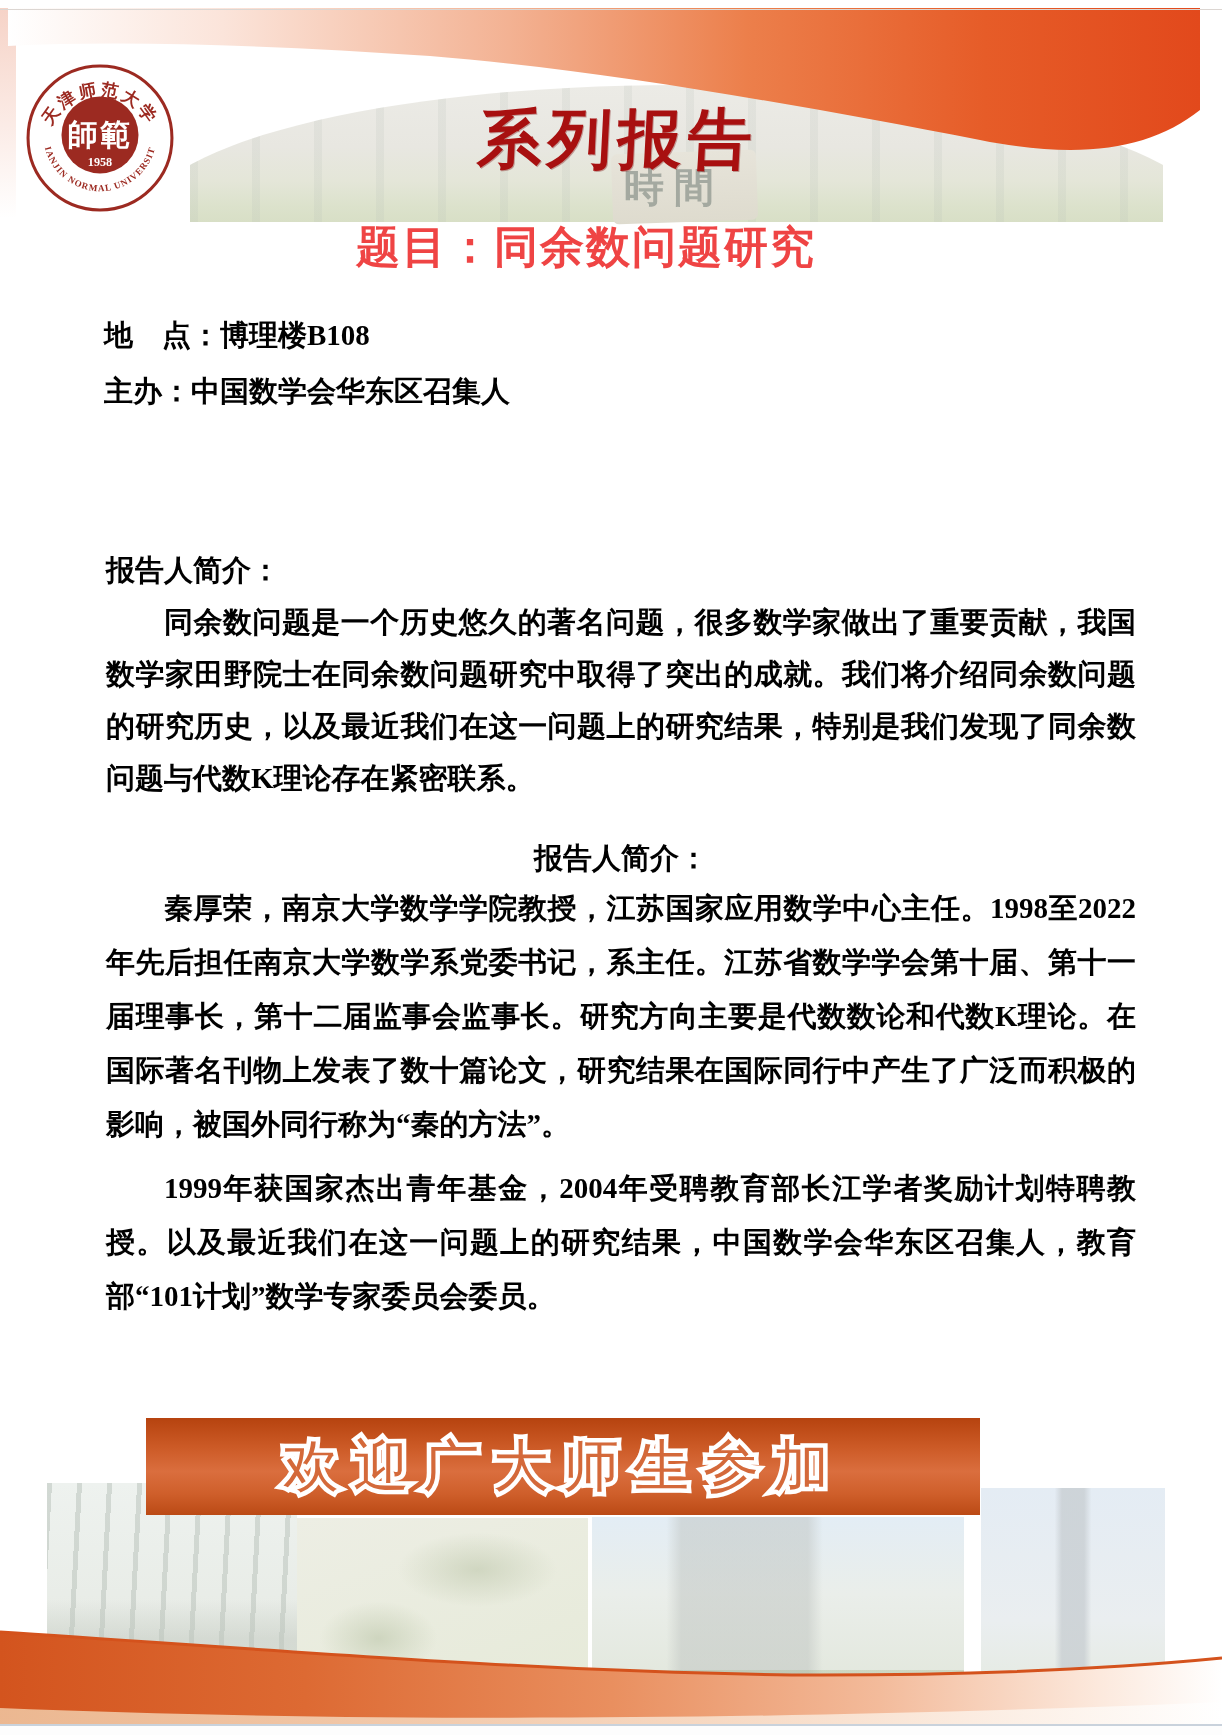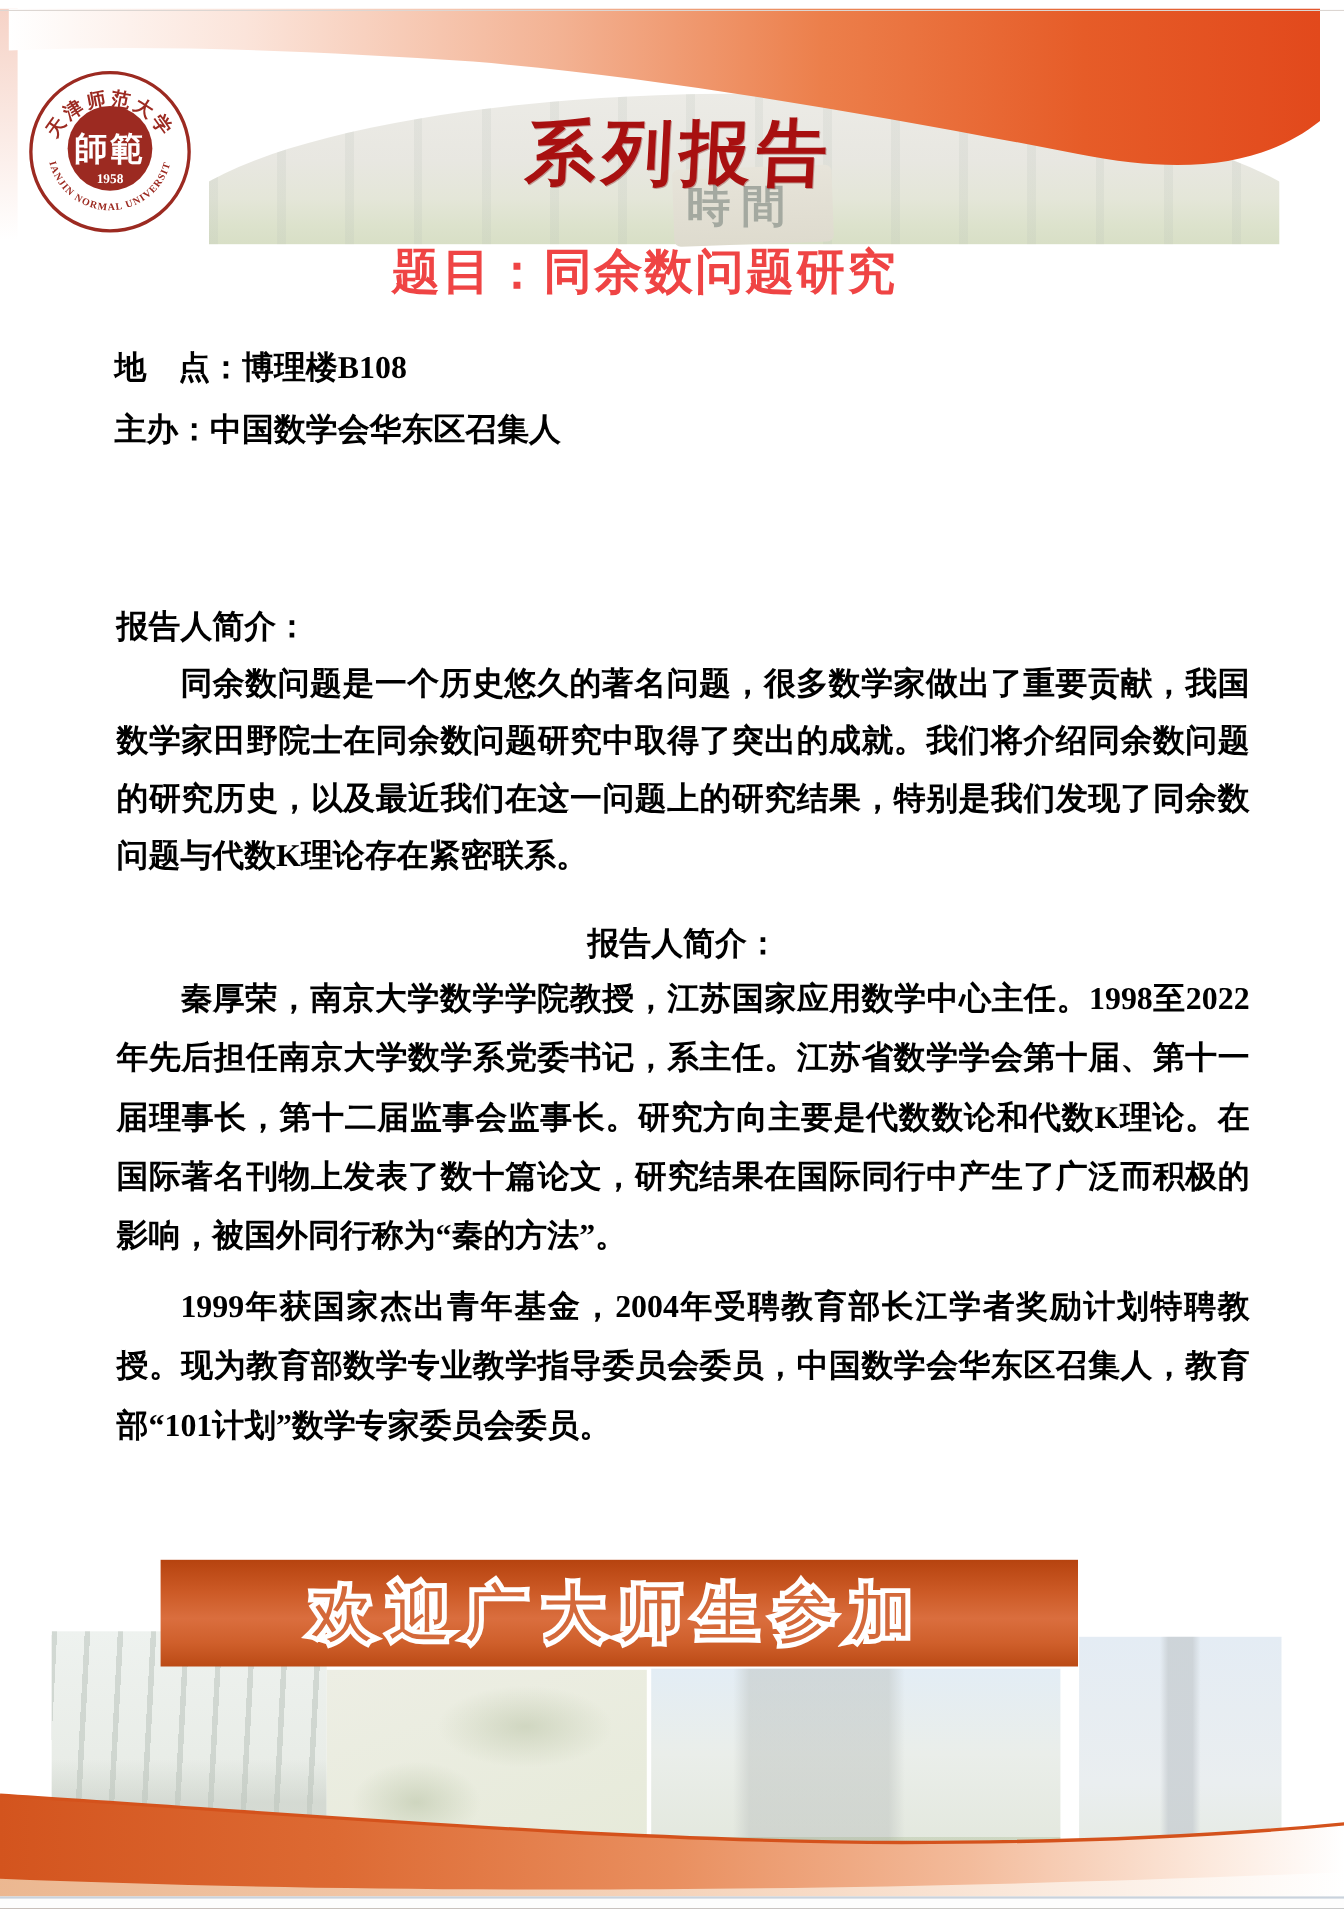--- a/index.html
+++ b/index.html
@@ -146,21 +146,21 @@
     <div class="info-line">地　点：博理楼B108</div>
     <div class="info-line">主办：中国数学会华东区召集人</div>
   </div>
 
   <div class="section-heading abstract-heading">报告人简介：</div>
   <p class="abstract-body">同余数问题是一个历史悠久的著名问题，很多数学家做出了重要贡献，我国数学家田野院士在同余数问题研究中取得了突出的成就。我们将介绍同余数问题的研究历史，以及最近我们在这一问题上的研究结果，特别是我们发现了同余数问题与代数K理论存在紧密联系。</p>
 
   <div class="section-heading bio-heading">报告人简介：</div>
   <div class="bio-body">
     <p>秦厚荣，南京大学数学学院教授，江苏国家应用数学中心主任。1998至2022年先后担任南京大学数学系党委书记，系主任。江苏省数学学会第十届、第十一届理事长，第十二届监事会监事长。研究方向主要是代数数论和代数K理论。在国际著名刊物上发表了数十篇论文，研究结果在国际同行中产生了广泛而积极的影响，被国外同行称为“秦的方法”。</p>
-    <p>1999年获国家杰出青年基金，2004年受聘教育部长江学者奖励计划特聘教授。现为教育部数学专业教学指导委员会委员，中国数学会华东区召集人，教育部“101计划”数学专家委员会委员。</p>
+    <p>1999年获国家杰出青年基金，2004年受聘教育部长江学者奖励计划特聘教授。以及最近我们在这一问题上的研究结果，中国数学会华东区召集人，教育部“101计划”数学专家委员会委员。</p>
   </div>
 
   <div class="photo photo-1"></div>
   <div class="photo photo-2"></div>
   <div class="photo photo-3"></div>
   <div class="photo photo-4"></div>
 
   <div class="banner">
     <span class="banner-text stroke">欢迎广大师生参加</span>
     <span class="banner-text fill">欢迎广大师生参加</span>

